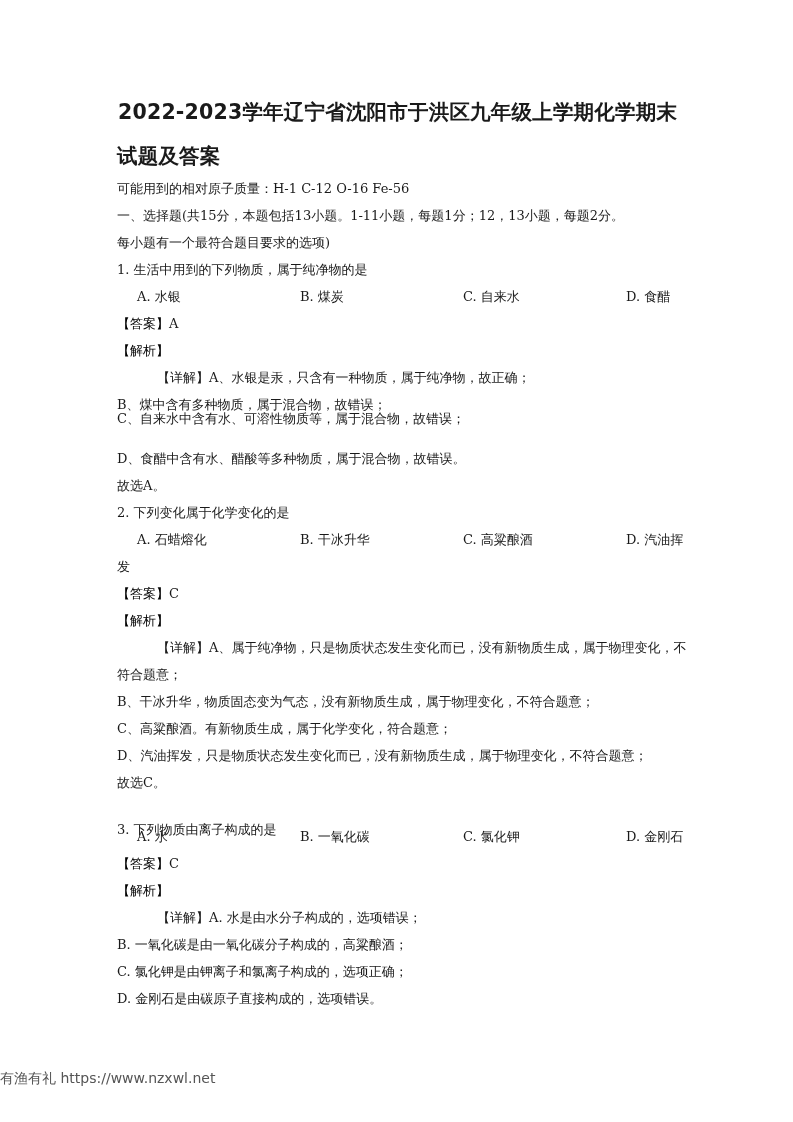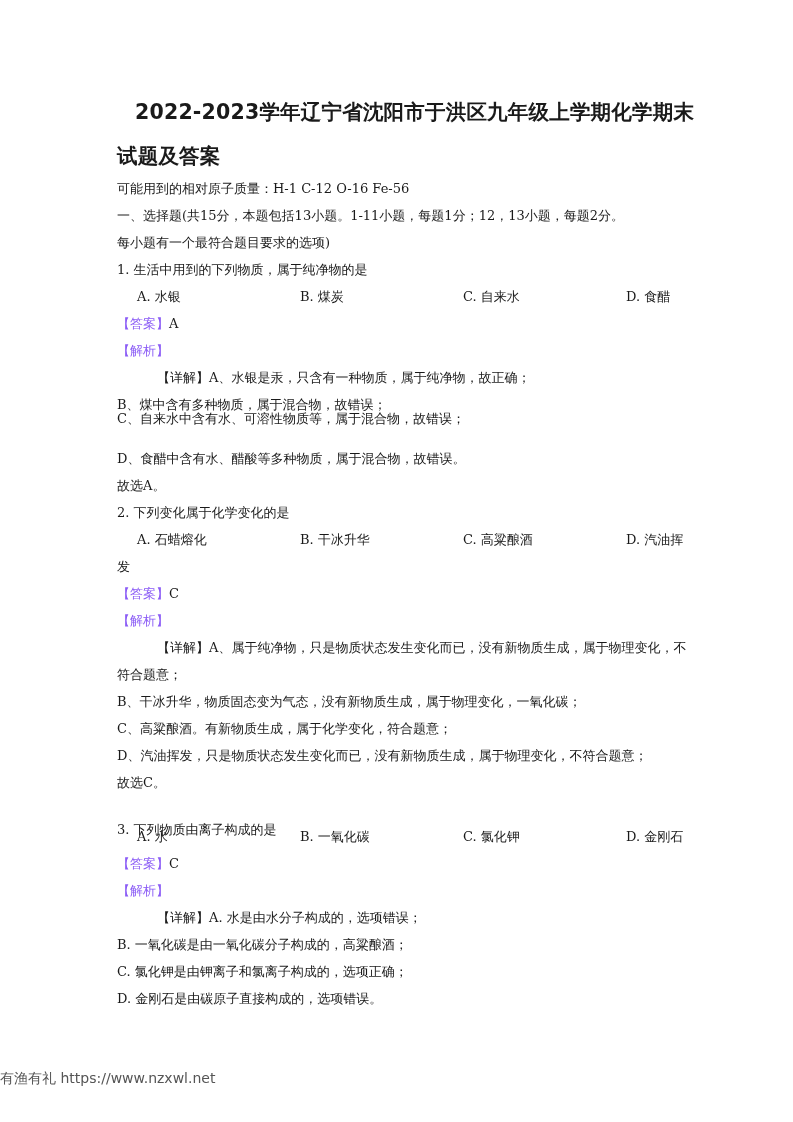--- a/index.html
+++ b/index.html
@@ -1,26 +1,26 @@
 <!DOCTYPE html>
 <html><head>
 <meta charset="utf-8">
 <style>
   html, body { margin: 0; padding: 0; background: #ffffff; }
   body { width: 793px; height: 1122px; position: relative; overflow: hidden;
          font-family: "DejaVu Serif", "Liberation Serif", serif; color: #1a1a1a; }
   .page { position: absolute; left: 117px; top: 0; width: 560px; }
   .title { font-family: "DejaVu Sans", "Liberation Sans", sans-serif; font-weight: bold;
            font-size: 20.5px; line-height: 38px; margin: 0; letter-spacing: 0.2px; }
-  .title1 { position: absolute; top: 93px; left: 18px; white-space: nowrap; }
+  .title1 { position: absolute; top: 93px; left: 1px; white-space: nowrap; }
   .title2 { position: absolute; top: 137px; left: 0; white-space: nowrap; }
   .line { position: absolute; left: 0; font-size: 13px; line-height: 18px; white-space: nowrap; }
   .opts { position: absolute; left: 0; width: 560px; font-size: 13px; line-height: 18px; }
   .opt { position: absolute; top: 0; white-space: nowrap; margin-left: 20px; }
-  .tag { color: #8b5cf6; }
+  .tag { color: #000000; }
   .tagblk { color: #1a1a1a; margin-left: 40px; }
   .footer { position: absolute; top: 1070px; left: 0; width: 793px; 
             font-family: "DejaVu Sans", "Liberation Sans", sans-serif; font-size: 14px; color: #555555; }
 </style>
 </head>
 <body>
 
 <div class="page">
   <h1 class="title title1">2022-2023学年辽宁省沈阳市于洪区九年级上学期化学期末</h1>
   <h1 class="title title2">试题及答案</h1>
@@ -61,21 +61,21 @@
   <div class="line" style="top:585px">
     <span class="tag">【答案】</span><span>C</span>
   </div>
   <div class="line" style="top:612px">
     <span class="tag">【解析】</span>
   </div>
   <div class="line" style="top:639px">
     <span class="tagblk">【详解】</span><span>A、属于纯净物，只是物质状态发生变化而已，没有新物质生成，属于物理变化，不</span>
   </div>
   <div class="line" style="top:666px">符合题意；</div>
-  <div class="line" style="top:693px">B、干冰升华，物质固态变为气态，没有新物质生成，属于物理变化，一氧化碳；</div>
+  <div class="line" style="top:693px">B、干冰升华，物质固态变为气态，没有新物质生成，属于物理变化，不符合题意；</div>
   <div class="line" style="top:720px">C、高粱酿酒。有新物质生成，属于化学变化，符合题意；</div>
   <div class="line" style="top:747px">D、汽油挥发，只是物质状态发生变化而已，没有新物质生成，属于物理变化，不符合题意；</div>
   <div class="line" style="top:774px">故选C。</div>
 
   <div class="line" style="top:821px">3. 下列物质由离子构成的是</div>
   <div class="opts" style="top:828px">
     <span class="opt" style="left:0">A. 水</span>
     <span class="opt" style="left:163px">B. 一氧化碳</span>
     <span class="opt" style="left:326px">C. 氯化钾</span>
     <span class="opt" style="left:489px">D. 金刚石</span>

